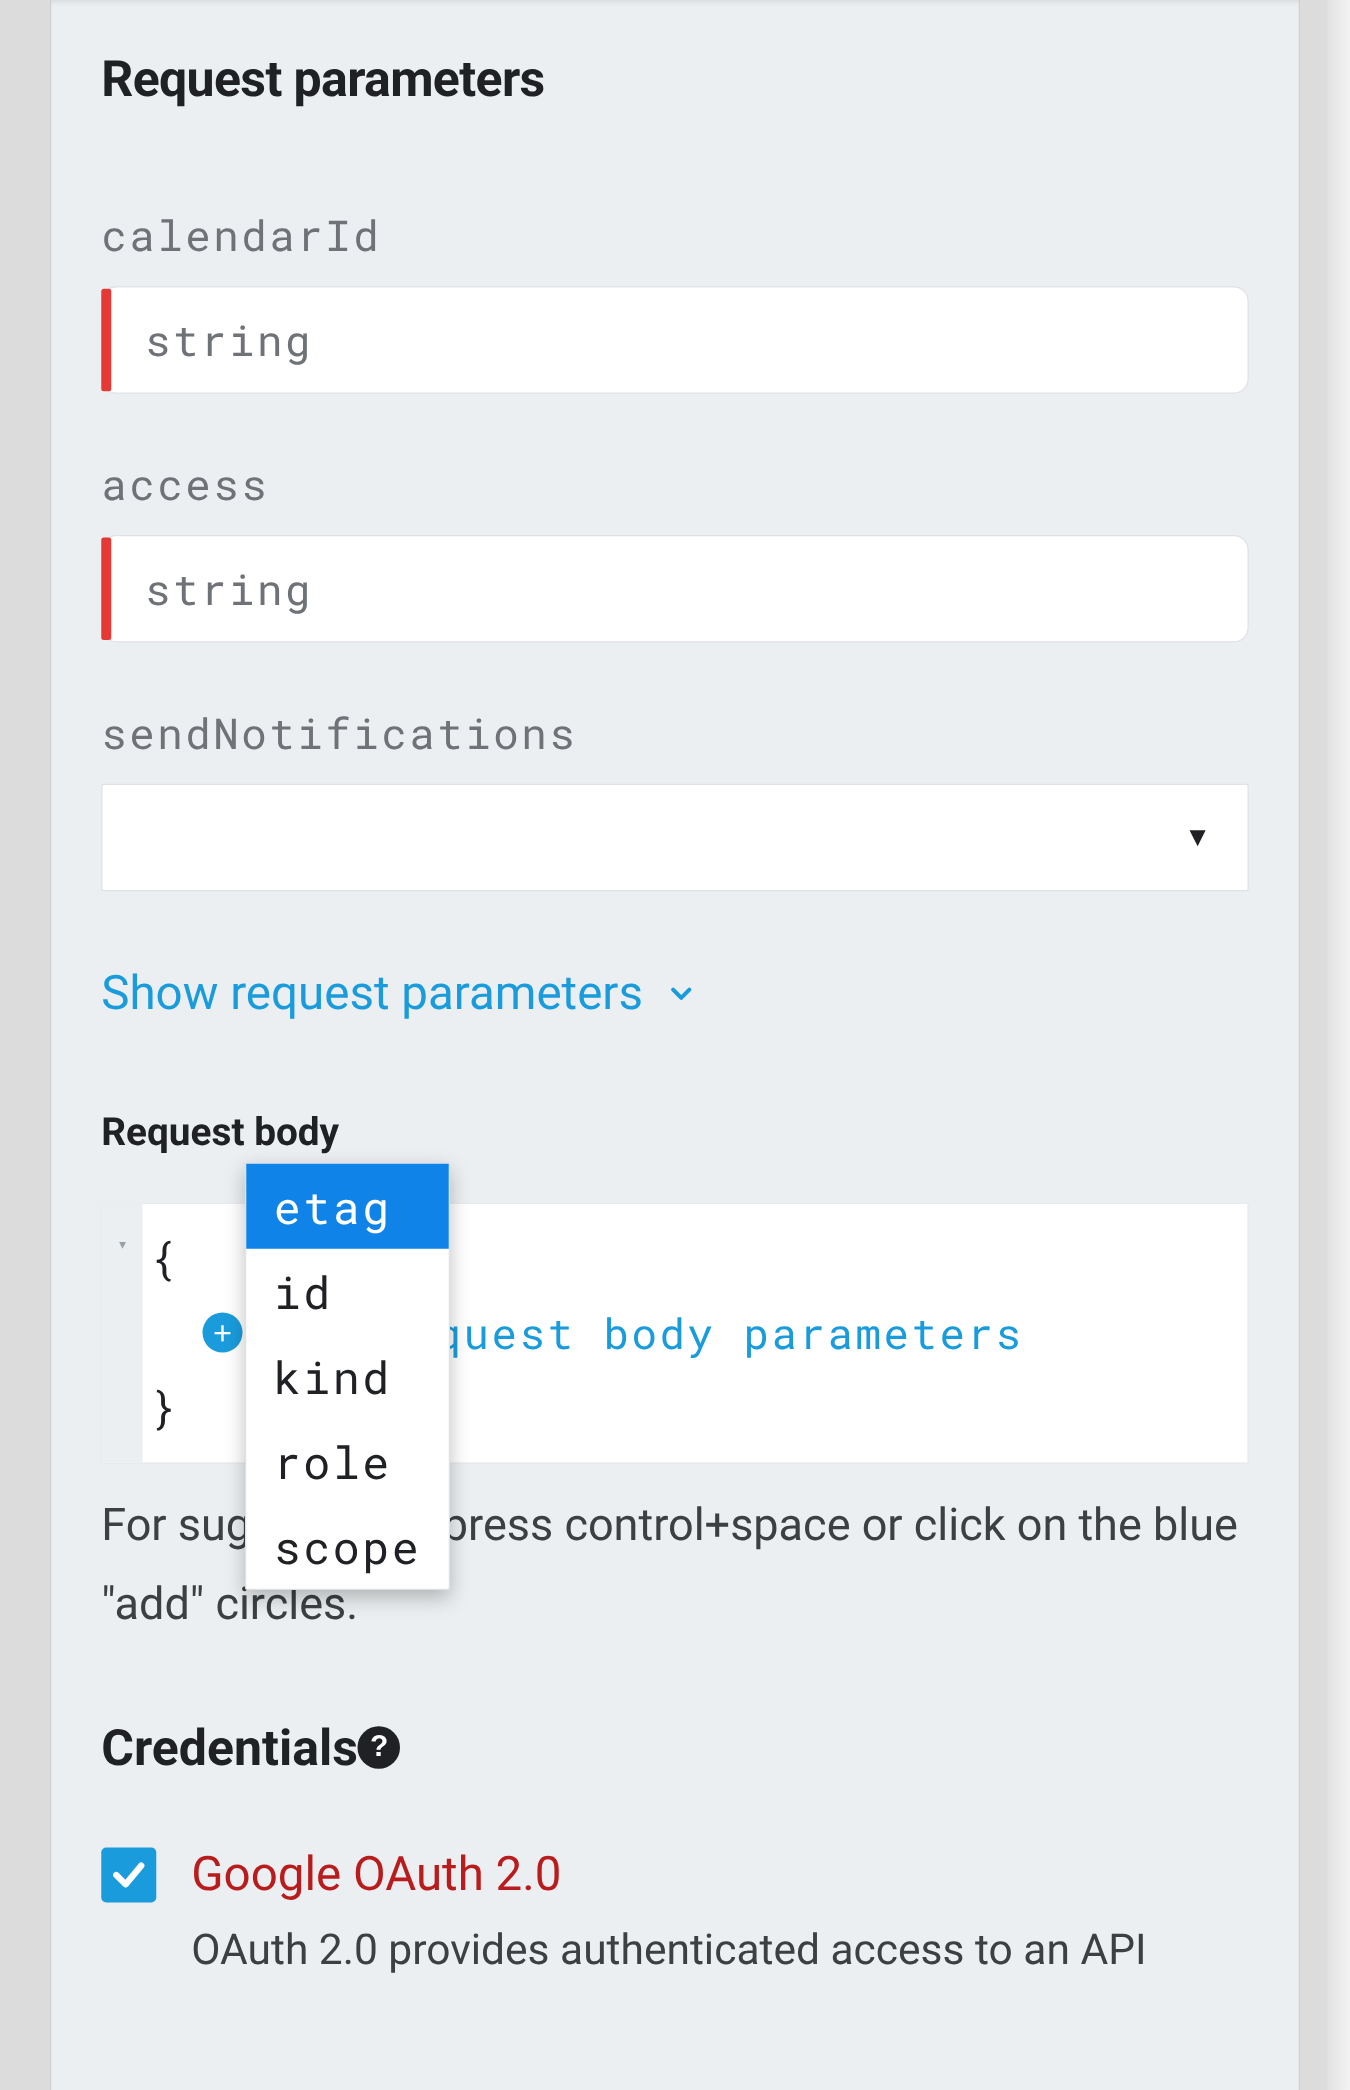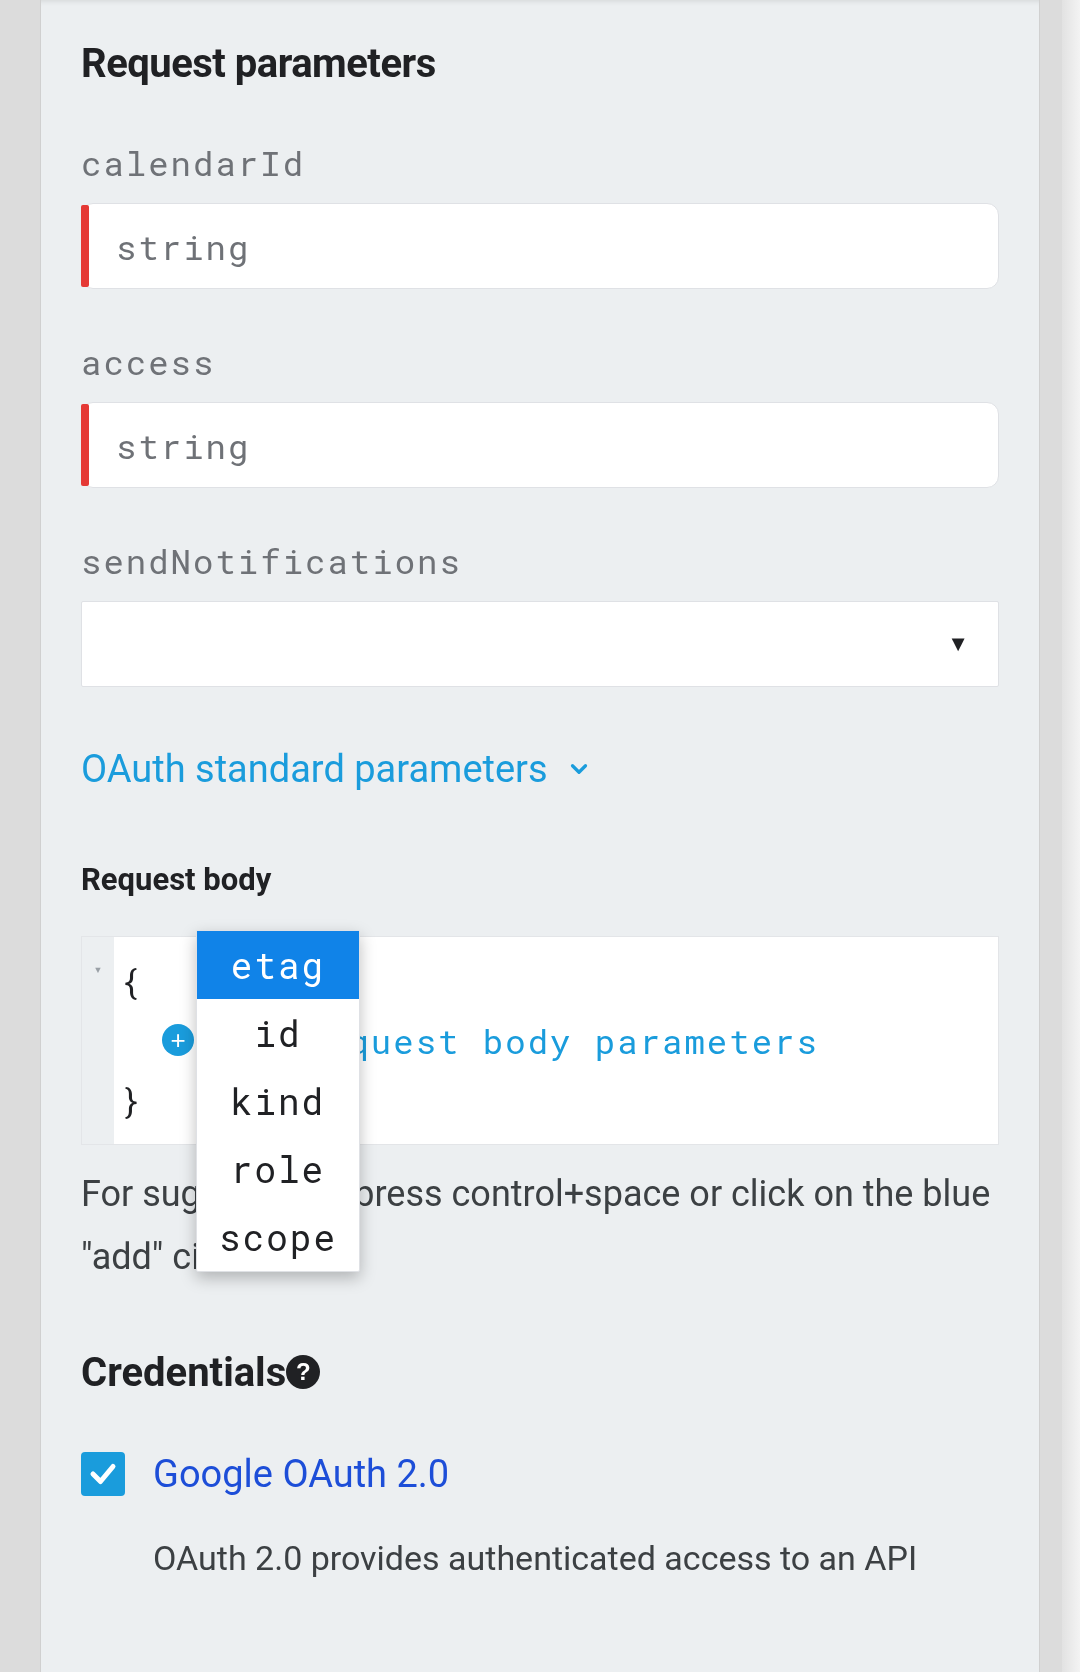--- a/index.html
+++ b/index.html
@@ -24,21 +24,21 @@
     padding: 40px 40px 0 40px;
     border-left: 1px solid #d0d0d0;
     border-right: 1px solid #d0d0d0;
     box-shadow: inset 0 6px 6px -6px rgba(0,0,0,0.15);
   }
   .section-heading {
     font-size: 40px;
     font-weight: 700;
     color: #202124;
     letter-spacing: -0.5px;
-    margin-bottom: 53px;
+    margin-bottom: 79px;
   }
   .param-label {
     font-family: "Roboto Mono", Consolas, monospace;
     font-size: 34px;
     color: #6f7277;
     letter-spacing: 2px;
     margin-bottom: 18px;
   }
   .input-wrap {
     position: relative;
@@ -182,22 +182,22 @@
     justify-content: center;
     font-size: 24px;
     font-weight: 700;
     font-family: Arial, sans-serif;
   }
   .checkbox-row {
     display: flex;
     align-items: center;
     gap: 28px;
     font-size: 38px;
-    color: #1d4ed8;
-    margin-bottom: 42px;
+    color: #b91c1c;
+    margin-bottom: 18px;
   }
   .cbox {
     width: 44px; height: 44px;
     background: #1a9cdc;
     border-radius: 4px;
     display: inline-flex;
     align-items: center;
     justify-content: center;
   }
   .cbox svg { stroke: #fff; }
@@ -264,21 +264,21 @@
     <div class="param-label">sendNotifications</div>
     <div class="select-wrap">
       <div class="select-box">
         <span></span>
       </div>
       <span class="select-caret">▼</span>
     </div>
 
     
     <div class="link-row">
-      <span>OAuth standard parameters</span>
+      <span>Show request parameters</span>
       <span class="chevron-down">
         <svg width="26" height="26" viewBox="0 0 24 24" fill="none" stroke-width="3" stroke-linecap="round" stroke-linejoin="round">
             <polyline points="6 9 12 15 18 9"></polyline>
           </svg>
       </span>
     </div>
 
     
     <div class="body-heading">Request body</div>
 
@@ -309,21 +309,21 @@
             <polyline points="4 12 10 18 20 6"></polyline>
           </svg>
       </span>
       <span>Google OAuth 2.0</span>
     </div>
 
     <div class="cutoff">OAuth 2.0 provides authenticated access to an API</div>
 
   </div>
 
-  <div class="autocomplete" id="ac" style="left:196px; top:930px;text-align:center;">
+  <div class="autocomplete" id="ac" style="left:196px; top:930px;">
       <div class="ac-item selected">etag</div>
       <div class="ac-item">id</div>
       <div class="ac-item">kind</div>
       <div class="ac-item">role</div>
       <div class="ac-item">scope</div>
     </div>
 
   <div class="scrollstub"></div>
 </div>
 

